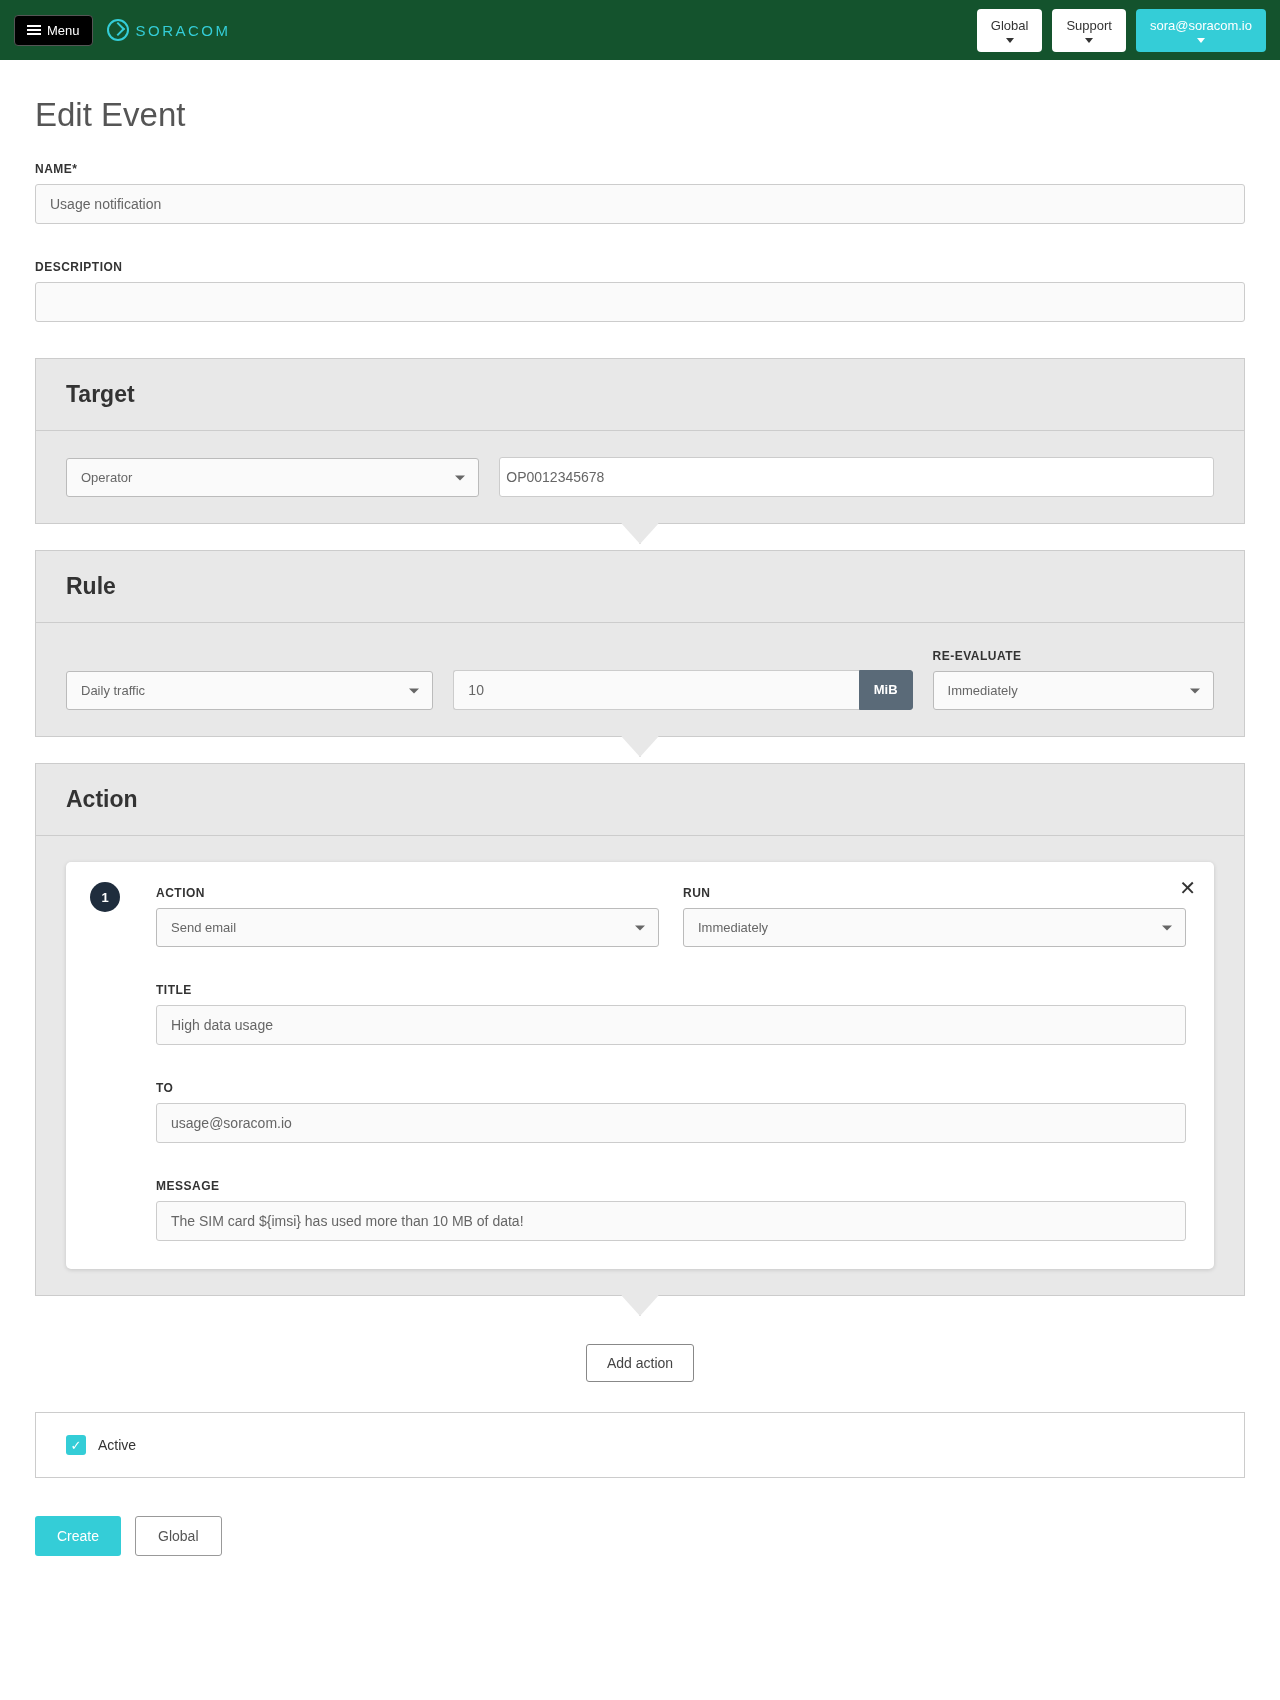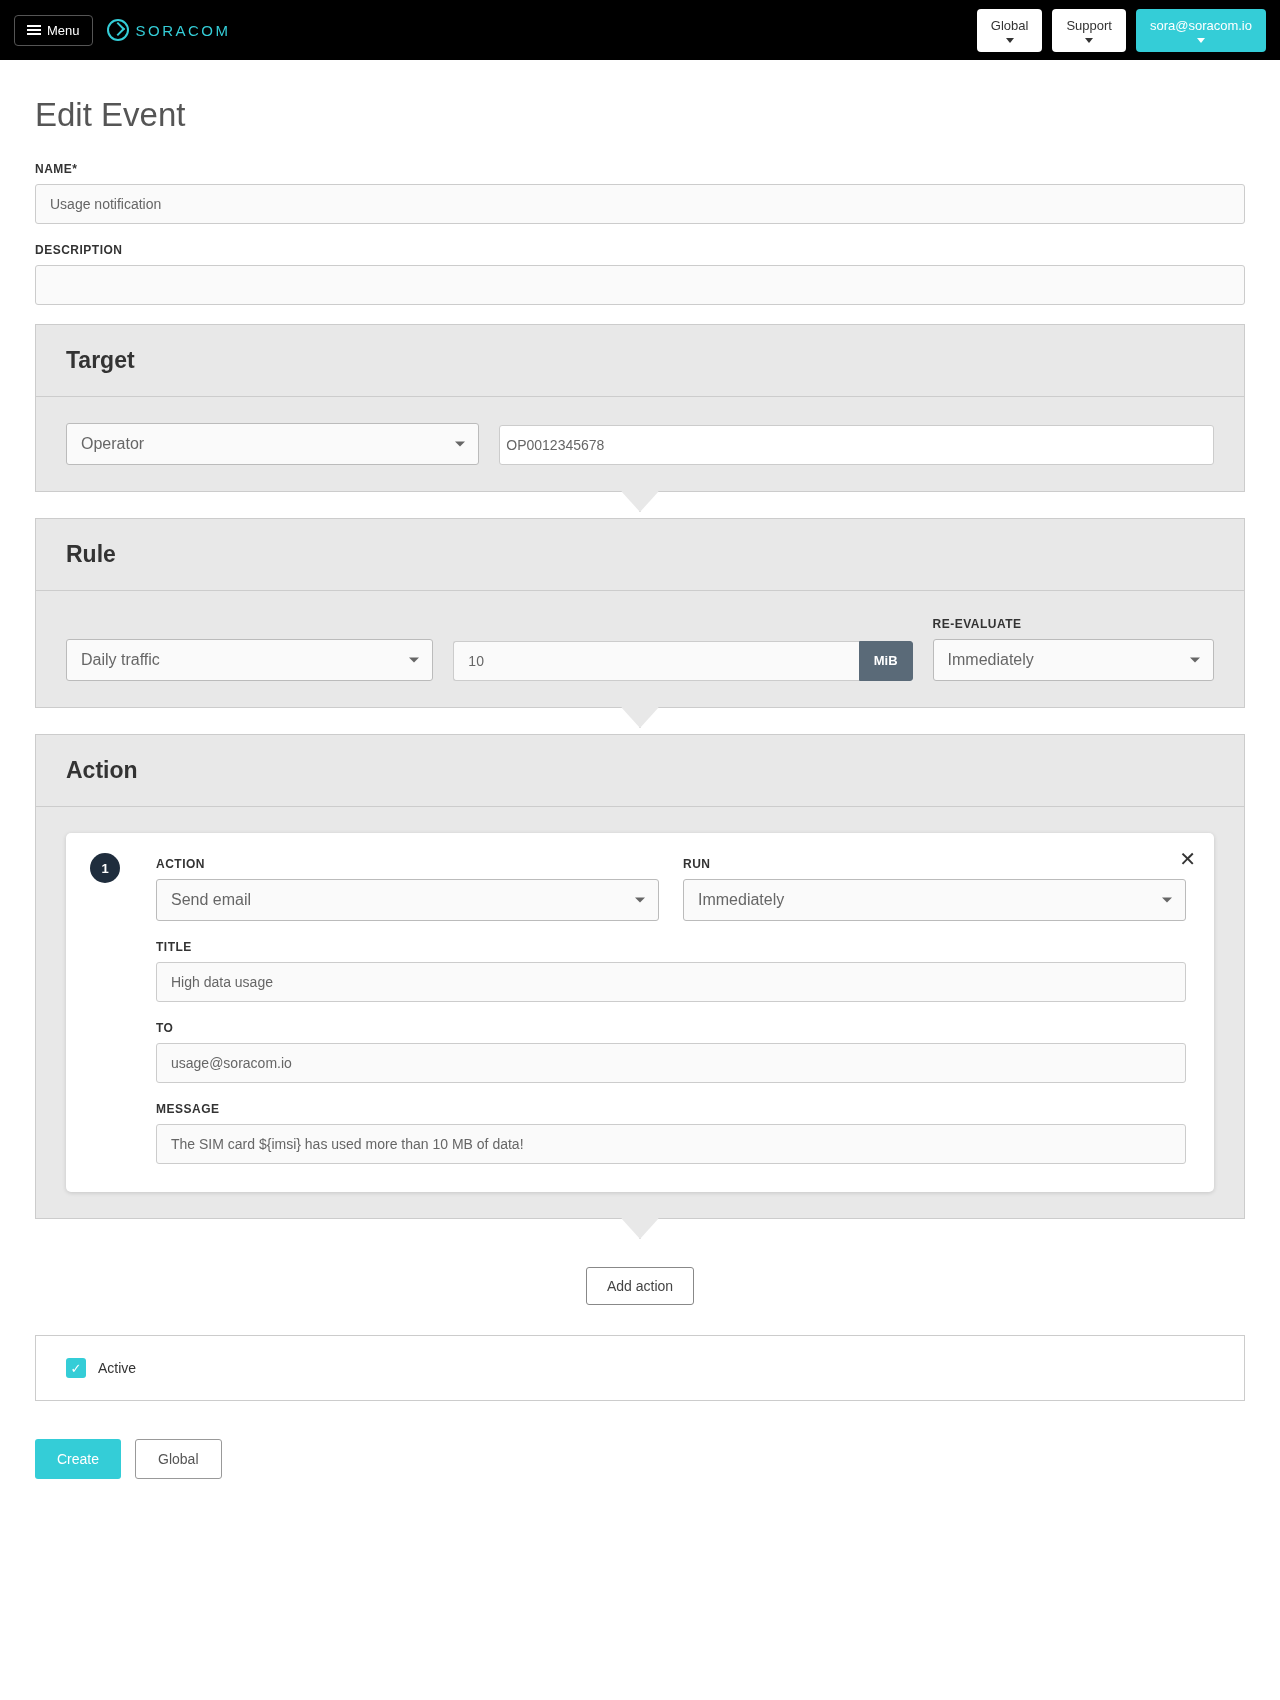--- a/index.html
+++ b/index.html
@@ -1,42 +1,42 @@
 <!DOCTYPE html>
 <html><head>
 <meta charset="utf-8">
 <style>
 * { box-sizing: border-box; margin: 0; padding: 0; }
 body { font-family: -apple-system, BlinkMacSystemFont, "Segoe UI", Helvetica, Arial, sans-serif; background: #fff; color: #333; font-size: 14px; }
-.navbar { background: #000000; height: 60px; display: flex; align-items: center; padding: 0 14px; justify-content: space-between; gap: 20px; }
+.navbar { background: #14532d; height: 60px; display: flex; align-items: center; padding: 0 14px; justify-content: space-between; gap: 20px; }
 .nav-left { display: flex; align-items: center; gap: 14px; }
 .menu-btn { background: #000; color: #fff; border: 1px solid #555; border-radius: 4px; padding: 7px 12px; font-size: 13px; display: flex; align-items: center; gap: 6px; cursor: pointer; }
 .hamburger { width: 14px; height: 10px; display: flex; flex-direction: column; justify-content: space-between; }
 .hamburger span { display: block; height: 2px; background: #fff; }
 .logo { display: flex; align-items: center; gap: 7px; color: #34cdd7; font-weight: 400; letter-spacing: 2.5px; font-size: 15px; }
 .logo-icon { width: 22px; height: 22px; border: 2px solid #34cdd7; border-radius: 50%; position: relative; display:flex; align-items:center; justify-content:center;}
 .logo-icon::after { content:""; width:8px; height:8px; border:2px solid #34cdd7; border-top:none; border-left:none; transform: rotate(-45deg); margin-top:-2px;}
 .nav-right { display: flex; align-items: center; gap: 10px; }
 .nav-btn { background: #fff; color: #333; border: none; border-radius: 4px; padding: 9px 14px; font-size: 13px; cursor: pointer; display: flex; align-items: center; gap: 5px; flex-direction: column; }
 .nav-btn.user { background: #34cdd7; color: #fff; }
 .caret { width: 0; height: 0; border-left: 4px solid transparent; border-right: 4px solid transparent; border-top: 5px solid currentColor; }
 .container { max-width: 1230px; margin: 0 auto; padding: 36px 10px 60px; }
 h1 { font-size: 33px; font-weight: 400; color: #555; margin-bottom: 28px; }
 .label { font-size: 12px; font-weight: 700; letter-spacing: 0.5px; color: #333; margin-bottom: 8px; text-transform: uppercase; }
 .input { width: 100%; border: 1px solid #ccc; background: #fafafa; border-radius: 3px; padding: 11px 14px; font-size: 14px; color: #666; }
 .input::placeholder { color: #888; }
-.form-group { margin-bottom: 19px; }
+.form-group { margin-bottom: 36px; }
 .panel { border: 1px solid #ccc; background: #e8e8e8; margin-bottom: 0; }
 .panel-header { padding: 22px 30px; border-bottom: 1px solid #ccc; }
 .panel-header h2 { font-size: 23px; font-weight: 700; color: #333; }
 .panel-body { padding: 26px 30px; }
 .row { display: flex; gap: 20px; align-items: flex-end; }
 .row > div { flex: 1; }
 .select-wrap { position: relative; }
-.select { width: 100%; border: 1px solid #bbb; background: #fafafa; border-radius: 3px; padding: 11px 14px; font-size: 16px; color: #666; appearance: none; cursor: pointer; }
+.select { width: 100%; border: 1px solid #bbb; background: #fafafa; border-radius: 3px; padding: 11px 14px; font-size: 13px; color: #666; appearance: none; cursor: pointer; }
 .select-caret { position: absolute; right: 14px; top: 50%; transform: translateY(-50%); pointer-events: none; width: 0; height: 0; border-left: 5px solid transparent; border-right: 5px solid transparent; border-top: 5px solid #666; }
 .input-group { display: flex; }
 .input-group .input { border-radius: 3px 0 0 3px; border-right: none; flex:1;}
 .addon { background: #5a6a78; color: #fff; padding: 11px 14px; font-size: 13px; border-radius: 0 3px 3px 0; border: 1px solid #5a6a78; font-weight: bold; }
 .connector { height: 26px; position: relative; display:flex; justify-content:center; }
 .connector::before { content: ""; position: absolute; top: -1px; width: 36px; height: 20px; background: #e8e8e8; border-left: 1px solid #ccc; border-right: 1px solid #ccc; border-bottom: 1px solid #ccc; clip-path: polygon(0 0, 100% 0, 50% 100%); }
 .action-card { background: #fff; border-radius: 5px; box-shadow: 0 1px 4px rgba(0,0,0,0.15); padding: 24px 28px 28px; position: relative; }
 .badge-num { width: 30px; height: 30px; border-radius: 50%; background: #1f2d3d; color: #fff; display: flex; align-items: center; justify-content: center; font-size: 13px; font-weight: 600; position: absolute; left: 24px; top: 20px; }
 .close-x { position: absolute; right: 18px; top: 14px; cursor: pointer; font-size: 20px; color: #333; }
 .action-grid { margin-left: 62px; }

